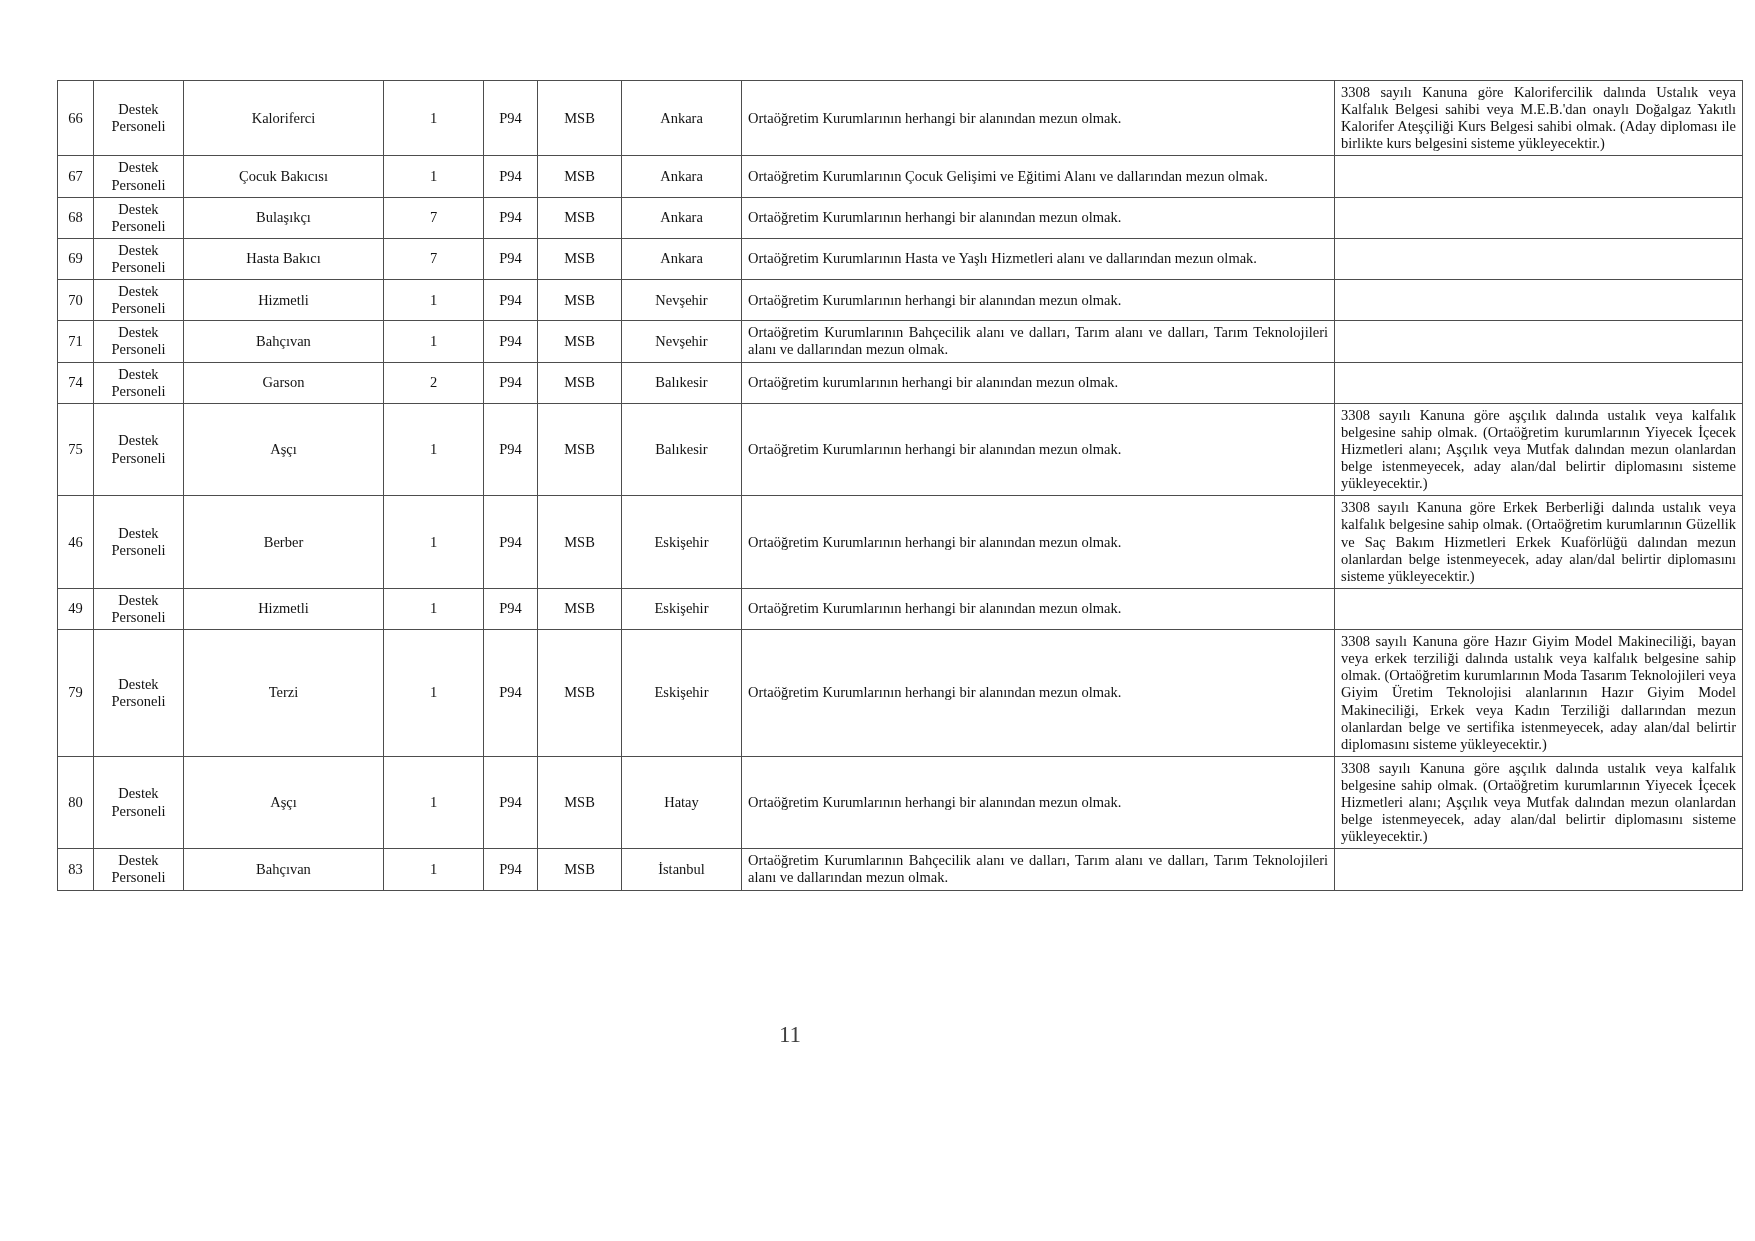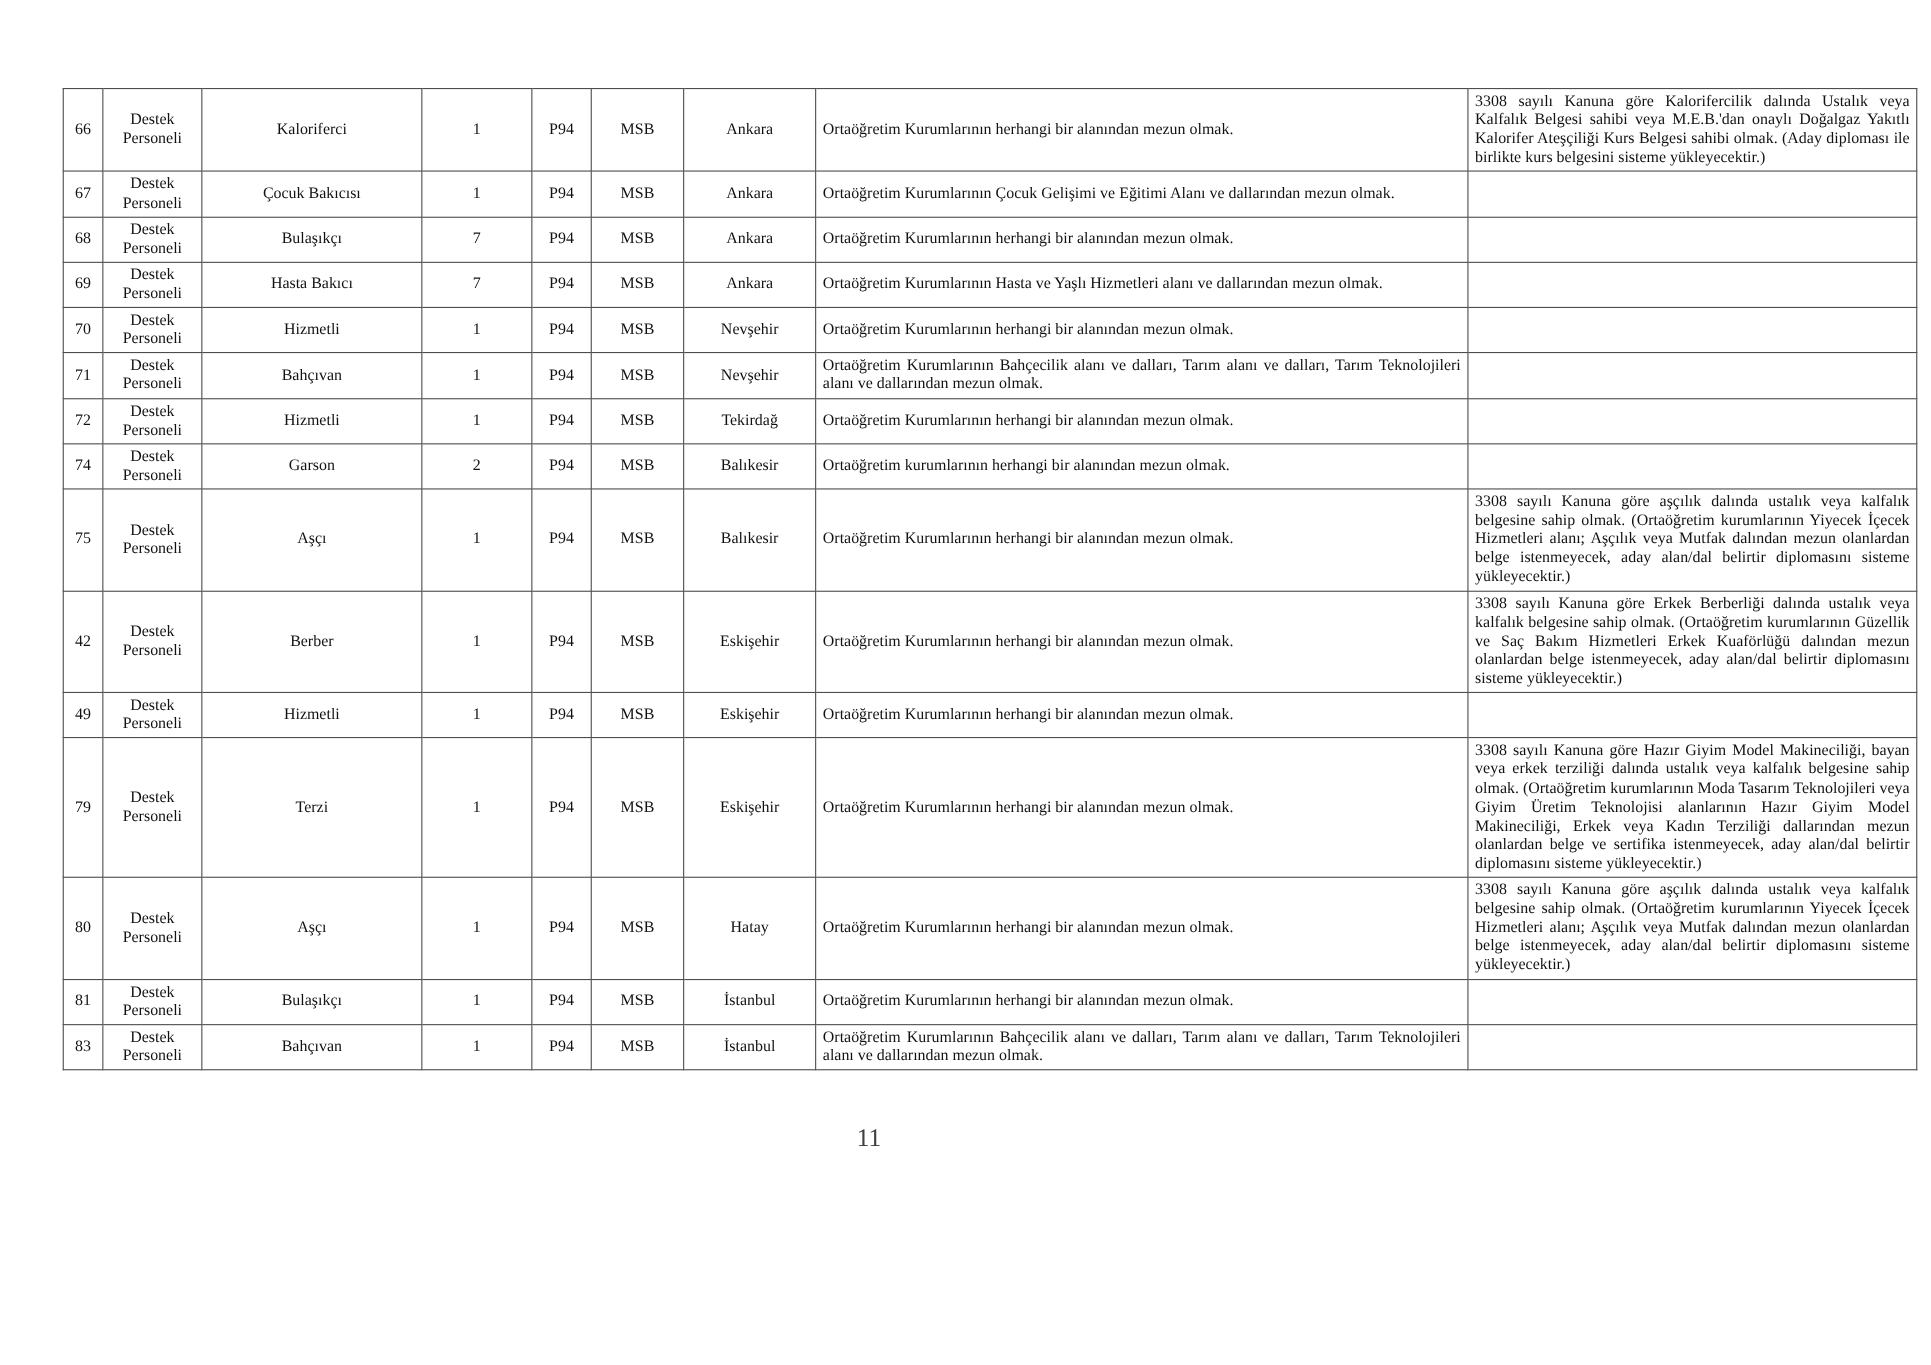--- a/index.html
+++ b/index.html
@@ -139,31 +139,20 @@
       <td class="c-group">Destek Personeli</td>
       <td class="c-title">Bahçıvan</td>
       <td class="c-count">1</td>
       <td class="c-exam">P94</td>
       <td class="c-inst">MSB</td>
       <td class="c-city">Nevşehir</td>
       <td class="c-req">Ortaöğretim Kurumlarının Bahçecilik alanı ve dalları, Tarım alanı ve dalları, Tarım Teknolojileri alanı ve dallarından mezun olmak.</td>
       <td class="c-special"></td>
     </tr>
 
-    <tr>
-      <td class="c-no">72</td>
-      <td class="c-group">Destek Personeli</td>
-      <td class="c-title">Hizmetli</td>
-      <td class="c-count">1</td>
-      <td class="c-exam">P94</td>
-      <td class="c-inst">MSB</td>
-      <td class="c-city">Tekirdağ</td>
-      <td class="c-req">Ortaöğretim Kurumlarının herhangi bir alanından mezun olmak.</td>
-      <td class="c-special"></td>
-    </tr>
 
 
     <tr>
       <td class="c-no">74</td>
       <td class="c-group">Destek Personeli</td>
       <td class="c-title">Garson</td>
       <td class="c-count">2</td>
       <td class="c-exam">P94</td>
       <td class="c-inst">MSB</td>
       <td class="c-city">Balıkesir</td>
@@ -178,21 +167,21 @@
       <td class="c-count">1</td>
       <td class="c-exam">P94</td>
       <td class="c-inst">MSB</td>
       <td class="c-city">Balıkesir</td>
       <td class="c-req">Ortaöğretim Kurumlarının herhangi bir alanından mezun olmak.</td>
       <td class="c-special">3308 sayılı Kanuna göre aşçılık dalında ustalık veya kalfalık belgesine sahip olmak. (Ortaöğretim kurumlarının Yiyecek İçecek Hizmetleri alanı; Aşçılık veya Mutfak dalından mezun olanlardan belge istenmeyecek, aday alan/dal belirtir diplomasını sisteme yükleyecektir.)</td>
     </tr>
 
 
     <tr>
-      <td class="c-no">42</td>
+      <td class="c-no">46</td>
       <td class="c-group">Destek Personeli</td>
       <td class="c-title">Berber</td>
       <td class="c-count">1</td>
       <td class="c-exam">P94</td>
       <td class="c-inst">MSB</td>
       <td class="c-city">Eskişehir</td>
       <td class="c-req">Ortaöğretim Kurumlarının herhangi bir alanından mezun olmak.</td>
       <td class="c-special">3308 sayılı Kanuna göre Erkek Berberliği dalında ustalık veya kalfalık belgesine sahip olmak. (Ortaöğretim kurumlarının Güzellik ve Saç Bakım Hizmetleri Erkek Kuaförlüğü dalından mezun olanlardan belge istenmeyecek, aday alan/dal belirtir diplomasını sisteme yükleyecektir.)</td>
     </tr>
 
@@ -225,31 +214,20 @@
       <td class="c-group">Destek Personeli</td>
       <td class="c-title">Aşçı</td>
       <td class="c-count">1</td>
       <td class="c-exam">P94</td>
       <td class="c-inst">MSB</td>
       <td class="c-city">Hatay</td>
       <td class="c-req">Ortaöğretim Kurumlarının herhangi bir alanından mezun olmak.</td>
       <td class="c-special">3308 sayılı Kanuna göre aşçılık dalında ustalık veya kalfalık belgesine sahip olmak. (Ortaöğretim kurumlarının Yiyecek İçecek Hizmetleri alanı; Aşçılık veya Mutfak dalından mezun olanlardan belge istenmeyecek, aday alan/dal belirtir diplomasını sisteme yükleyecektir.)</td>
     </tr>
 
-    <tr>
-      <td class="c-no">81</td>
-      <td class="c-group">Destek Personeli</td>
-      <td class="c-title">Bulaşıkçı</td>
-      <td class="c-count">1</td>
-      <td class="c-exam">P94</td>
-      <td class="c-inst">MSB</td>
-      <td class="c-city">İstanbul</td>
-      <td class="c-req">Ortaöğretim Kurumlarının herhangi bir alanından mezun olmak.</td>
-      <td class="c-special"></td>
-    </tr>
 
 
     <tr>
       <td class="c-no">83</td>
       <td class="c-group">Destek Personeli</td>
       <td class="c-title">Bahçıvan</td>
       <td class="c-count">1</td>
       <td class="c-exam">P94</td>
       <td class="c-inst">MSB</td>
       <td class="c-city">İstanbul</td>

